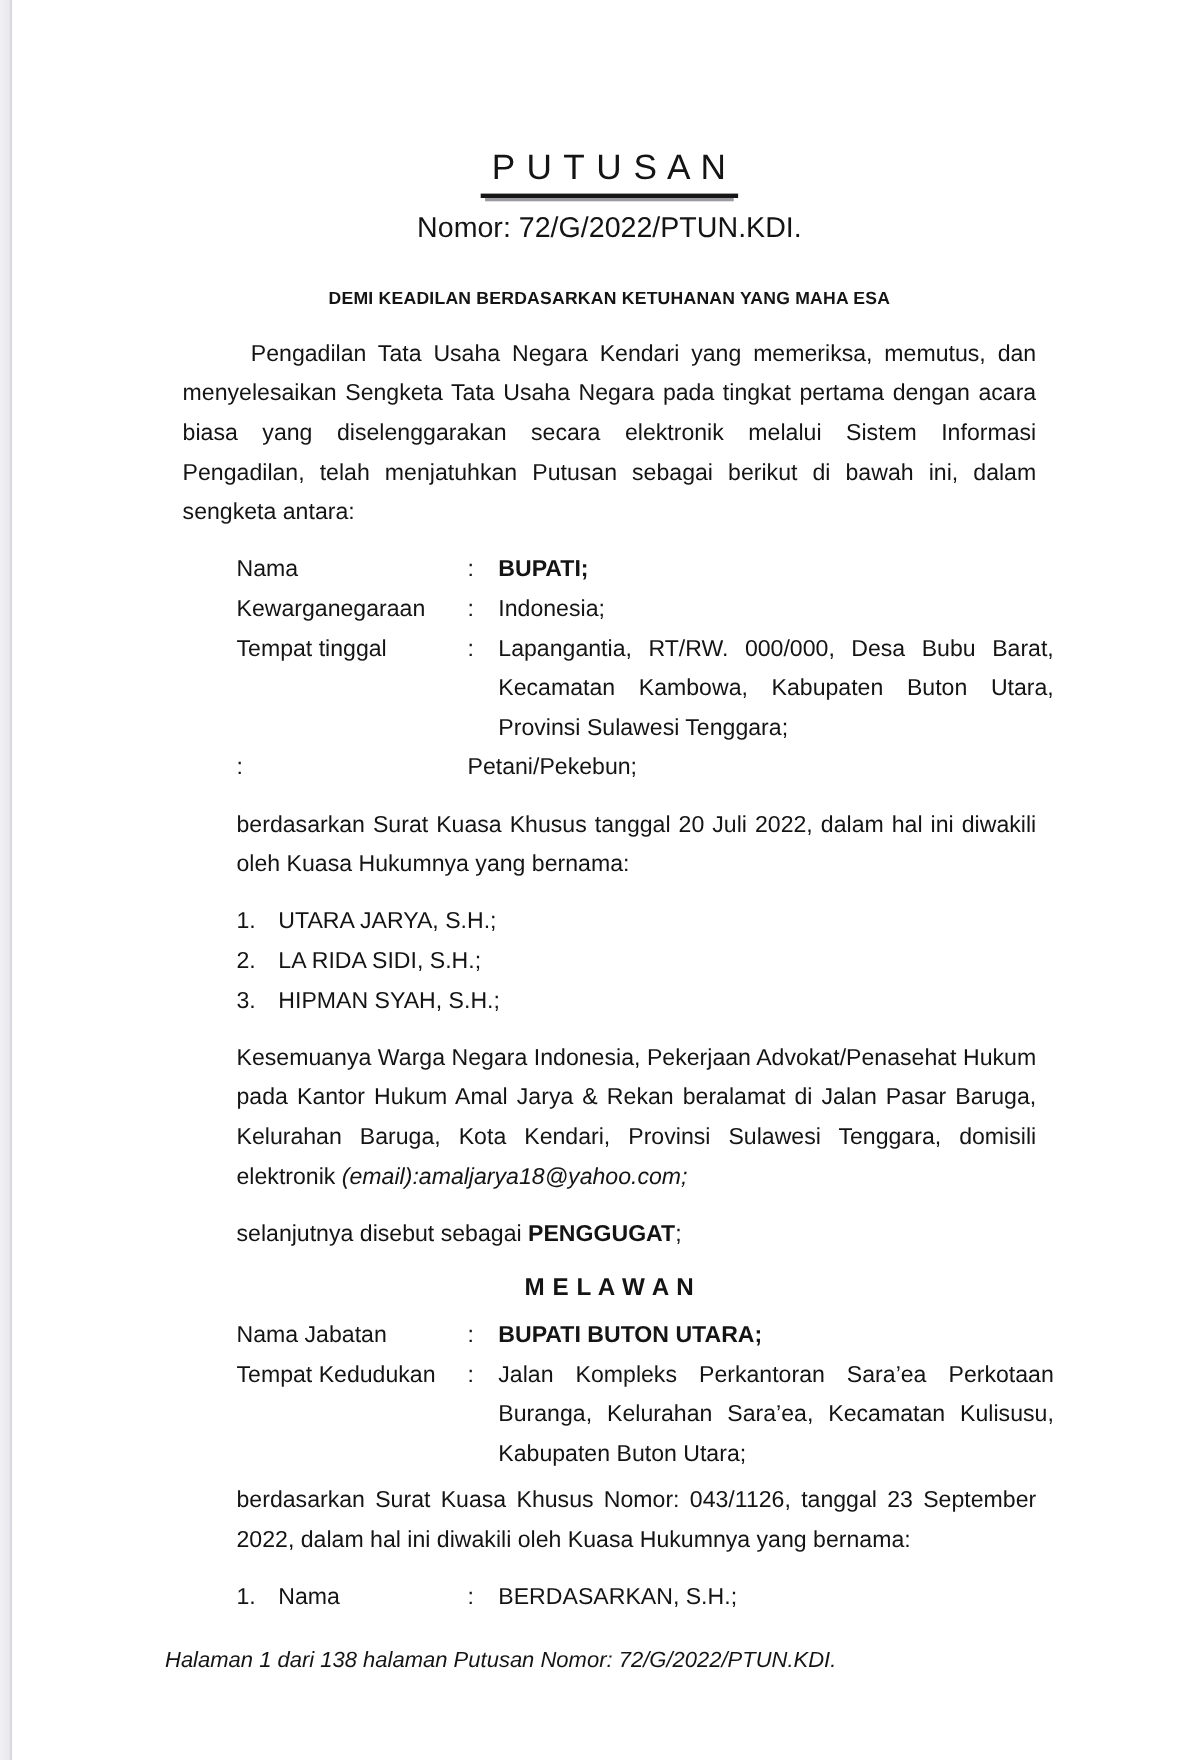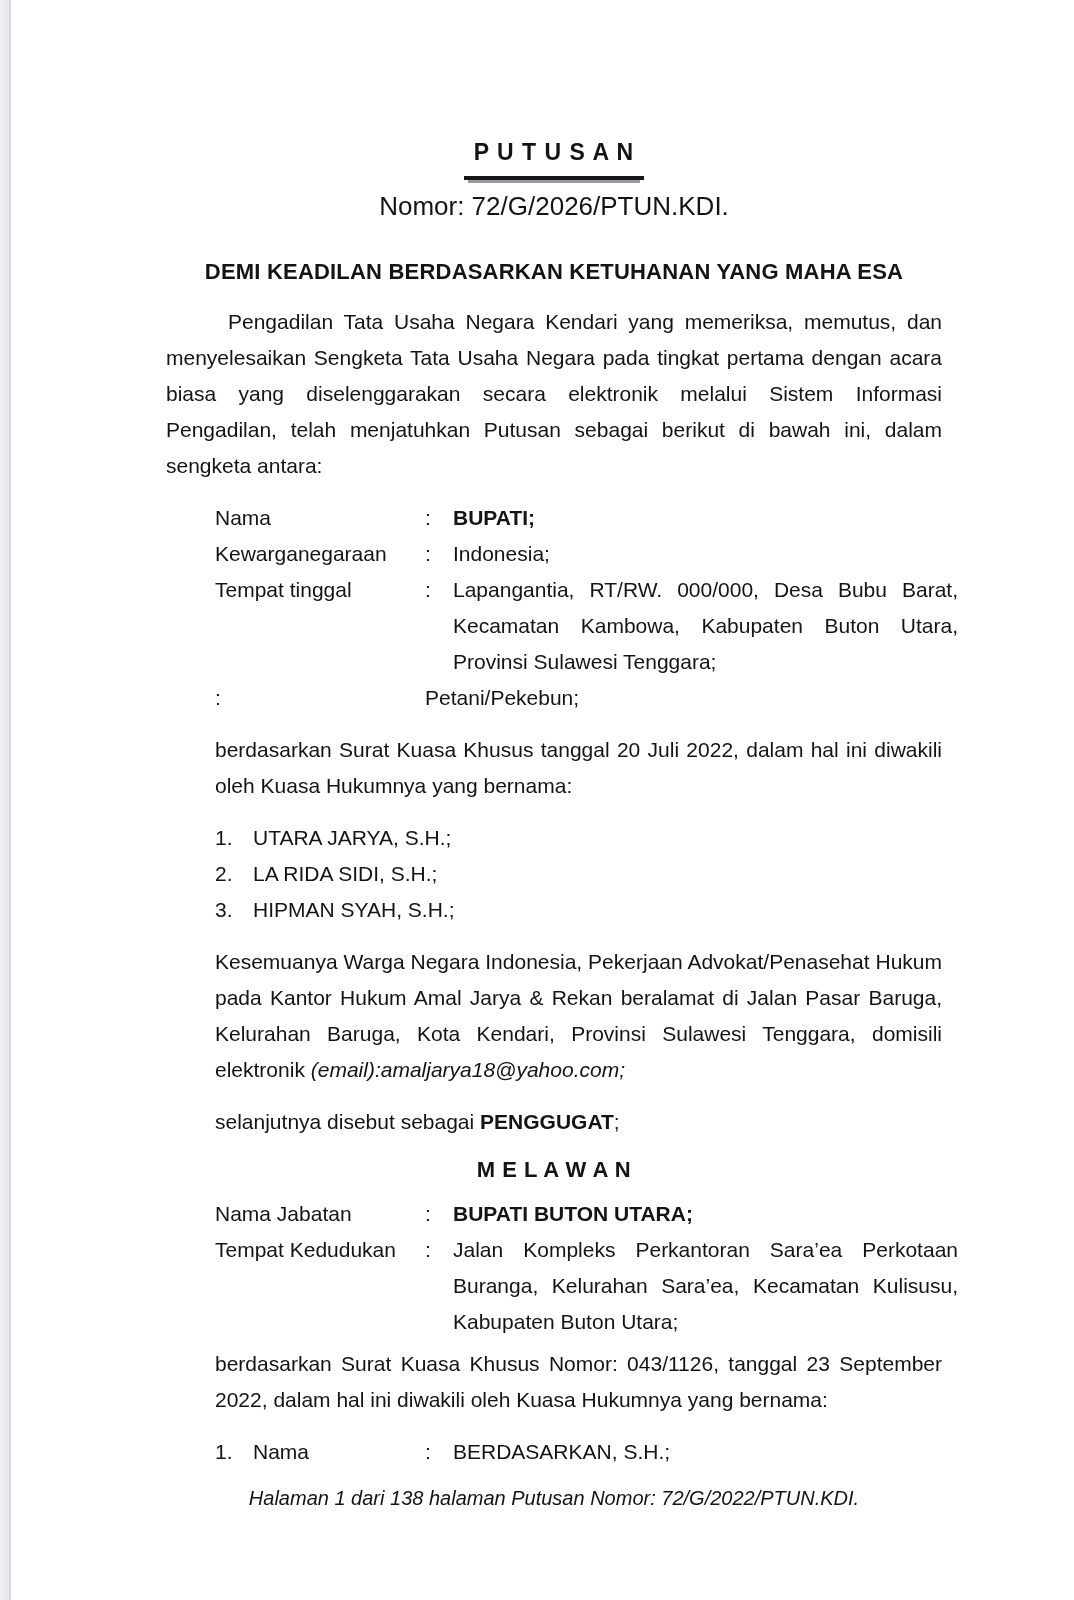--- a/index.html
+++ b/index.html
@@ -15,64 +15,64 @@
     position:absolute; left:0; top:0; bottom:0; width:9px;
     background:linear-gradient(to right,#f1f1f5,#e6e6ec);
     border-right:2px solid #d9d9e1;
   }
   .page {
     position:absolute; left:150px; top:130px; width:808px;
     font-size:21px; line-height:36px;
   }
   .title-wrap { text-align:center; line-height:44px; }
   .doc-title {
-    font-weight:bold; font-size:23px; letter-spacing:1px;
+    font-weight:normal; font-size:32px; letter-spacing:1px;
     padding:0 10px 2px 10px;
     border-bottom:4px solid #161616;
     box-shadow:0 7px 0 -4px #9a9aa0;
     display:inline-block;
   }
   .case-number { text-align:center; font-size:26px; line-height:32px; margin-top:10px; }
-  .motto { text-align:center; font-weight:bold; font-size:22px; line-height:28px; margin-top:36px; letter-spacing:0.2px; }
+  .motto { text-align:center; font-weight:bold; font-size:16px; line-height:28px; margin-top:36px; letter-spacing:0.2px; }
   p { margin:16px; }
   .para { text-align:justify; }
   .indent { text-indent:62px; margin-top:18px; }
   .sub { margin-left:65px; }
   .details { margin-left:65px; margin-top:6px; }
   .drow { display:grid; grid-template-columns:210px 28px 1fr; }
   .dlabel { }
   .dcolon { }
   .dvalue { text-align:justify; }
   .bold { font-weight:bold; }
   .italic { font-style:italic; }
   .gap-top { margin-top:16px; }
   .gap-top2 { margin-top:6px; }
   .alist { margin-left:65px; }
   .aitem { display:grid; grid-template-columns:38px 1fr; }
   .versus { text-align:center; font-weight:bold; font-size:22px; line-height:28px; margin:2px 0 12px 0; letter-spacing:0.5px; }
   .arow { display:grid; grid-template-columns:38px 172px 28px 1fr; margin-left:65px; }
   .footer {
-    margin-top:14px;
-    text-align:center;
+    margin-top:25px;
+    text-align:left;
     font-style:italic;
     font-size:20px; line-height:28px;
   }
 </style>
 </head>
 <body>
 
 <div class="edge-strip"></div>
 
 <div class="page">
 
   <div class="title-wrap">
     <span class="doc-title">P U T U S A N</span>
   </div>
 
-  <div class="case-number">Nomor: 72/G/2026/PTUN.KDI.</div>
+  <div class="case-number">Nomor: 72/G/2022/PTUN.KDI.</div>
 
   <div class="motto">DEMI KEADILAN BERDASARKAN KETUHANAN YANG MAHA ESA</div>
 
   <p class="para indent">Pengadilan Tata Usaha Negara Kendari yang memeriksa, memutus, dan menyelesaikan Sengketa Tata Usaha Negara pada tingkat pertama dengan acara biasa yang diselenggarakan secara elektronik melalui Sistem Informasi Pengadilan, telah menjatuhkan Putusan sebagai berikut di bawah ini, dalam sengketa antara:</p>
 
   <div class="details">
     <div class="drow">
       <span class="dlabel">Nama</span>
       <span class="dcolon">:</span>
       <span class="dvalue bold">BUPATI;</span>

